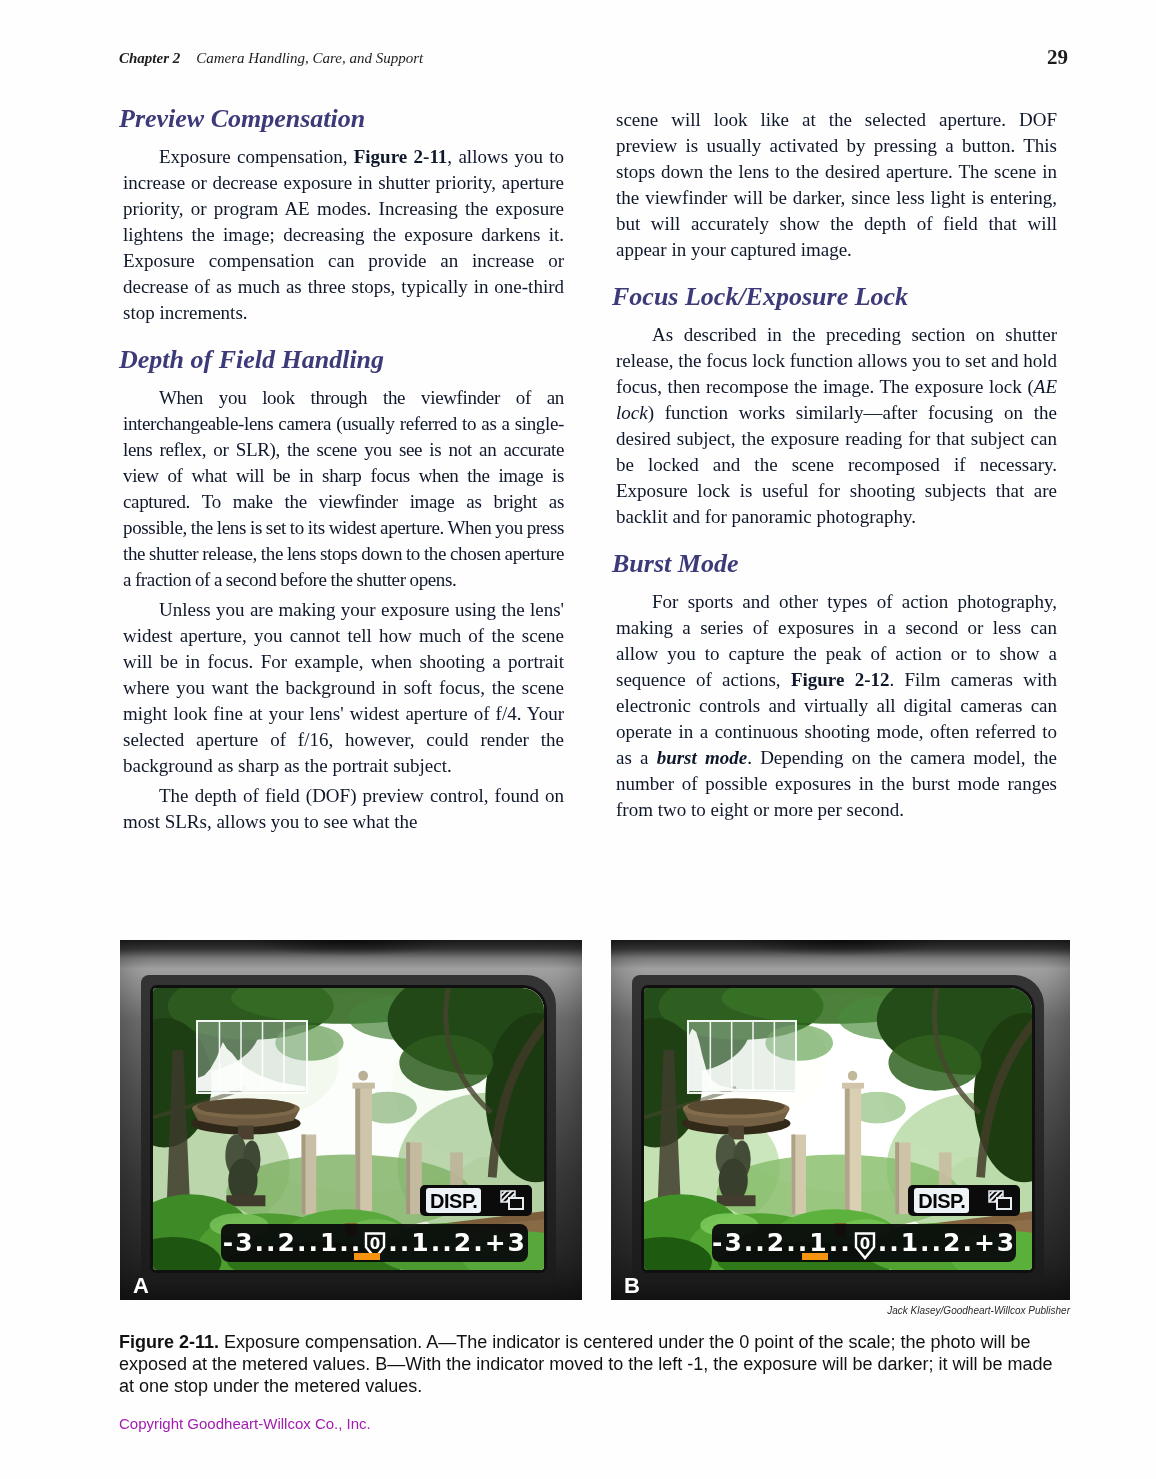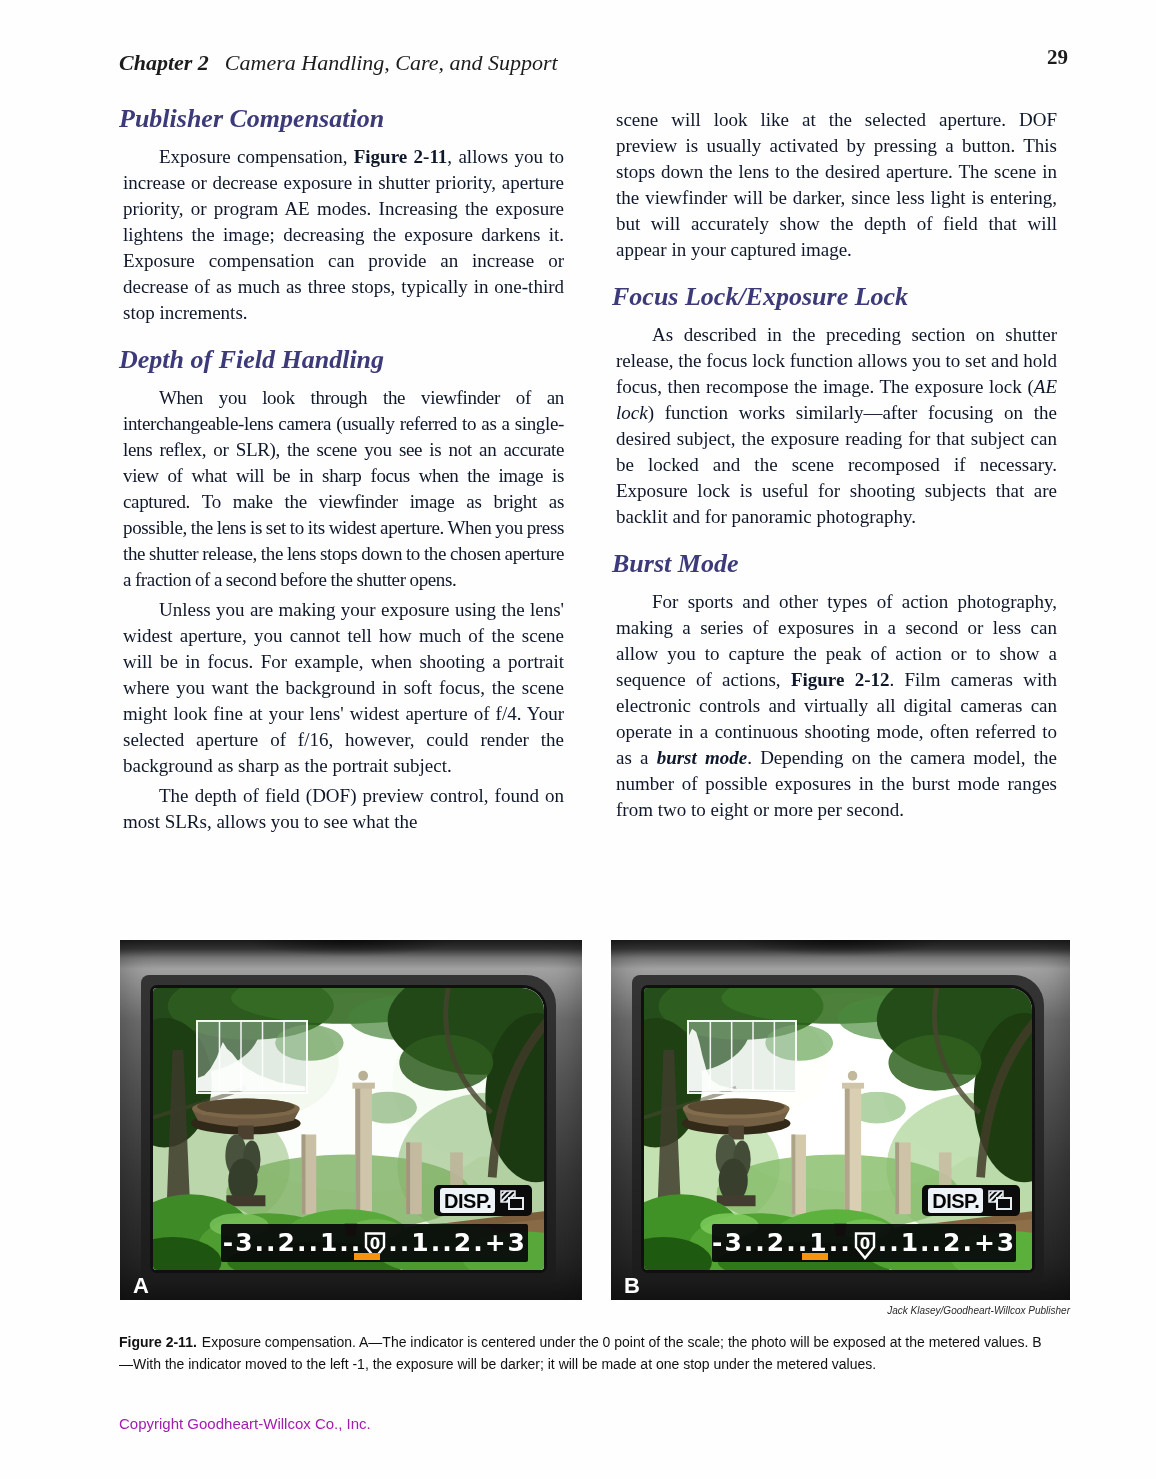--- a/index.html
+++ b/index.html
@@ -1,21 +1,21 @@
 <!DOCTYPE html>
 <html><head>
 <meta charset="utf-8">
 <style>
   html,body{margin:0;padding:0;}
   body{
     width:1156px;height:1479px;position:relative;background:#fefefe;
     font-family:"Liberation Serif", serif;color:#222;overflow:hidden;
   }
   
-  .running-head{position:absolute;left:119px;top:50px;font-size:22px;font-style:italic;color:#1c1c1c;}
+  .running-head{position:absolute;left:119px;top:50px;font-size:15px;font-style:italic;color:#1c1c1c;}
   .running-head .chapter{font-weight:bold;margin-right:16px;}
   .folio{position:absolute;right:88px;top:45px;font-size:21px;font-weight:bold;color:#1c1c1c;}
   
   .col{position:absolute;top:103px;width:449px;}
   .col-left{left:119px;}
   .col-right{left:612px;}
   h2.section{font-style:italic;font-weight:bold;color:#3d3a79;font-size:26px;line-height:32px;margin:0 0 9px 0;}
   .col .section + p{margin-top:0;}
   .col h2.mt{margin-top:18px;}
   p.body{font-size:19px;line-height:26px;text-align:justify;margin:4px;color:#0f172a;}
@@ -34,40 +34,40 @@
     background:linear-gradient(180deg,#343434,#1b1b1b);border-radius:8px 30px 8px 8px;}
   .screen{position:absolute;left:33px;top:48px;right:38px;bottom:30px;border-radius:4px 22px 4px 4px;
     overflow:hidden;background:#dfe8d7;box-shadow:0 0 0 3px #101010,inset 0 0 14px rgba(0,0,0,.3);}
   .scene-svg{position:absolute;inset:0;width:100%;height:100%;}
   .scene-b{filter:brightness(1.05) saturate(1.02);}
   
   .hist{position:absolute;left:11%;top:11.5%;width:27.5%;height:24.5%;
     border:2px solid rgba(255,255,255,.92);background:rgba(198,212,204,.38);}
   .hist svg{position:absolute;inset:0;width:100%;height:100%;}
   
-  .disp-group{position:absolute;right:3%;bottom:19%;display:flex;align-items:center;gap:5px;
+  .disp-group{position:absolute;right:3%;bottom:19%;display:flex;align-items:center;gap:19px;
     background:#0b0b0b;padding:3px 6px;border-radius:5px;}
   .disp-label{background:#eef3f8;color:#050505;font-family:"Liberation Sans",sans-serif;font-weight:bold;
     font-size:20px;line-height:1;padding:3px 4px 2px;border-radius:3px;letter-spacing:-0.5px;}
   
   .ev-bar{position:absolute;left:17.5%;right:4%;bottom:3%;height:38px;background:rgba(8,8,10,.93);
-    display:flex;align-items:center;justify-content:center;border-radius:2px;}
+    display:flex;align-items:center;justify-content:center;border-radius:8px;}
   .ev-text{color:#fff;font-family:"DejaVu Sans",sans-serif;font-weight:bold;font-size:25px;
     letter-spacing:2px;line-height:1;white-space:pre;}
   .ev-shield{display:inline-block;vertical-align:middle;margin:0 1px -6px 1px;}
   .ev-marker{position:absolute;bottom:2px;width:26px;height:7px;background:#f6940f;transform:translateX(-50%);}
   .marker-zero{left:47.5%;}
   .marker-neg1{left:34%;}
   .photo-label{position:absolute;left:13px;bottom:1px;color:#fff;font-family:"Liberation Sans",sans-serif;
     font-weight:bold;font-size:22px;}
   
   .credit{position:absolute;right:86px;top:1305px;font-family:"Liberation Sans",sans-serif;
     font-style:italic;font-size:10px;color:#2b2b2b;}
   .caption{position:absolute;left:119px;top:1331px;width:935px;font-family:"Liberation Sans",sans-serif;
-    font-size:14px;line-height:22px;color:#111;}
+    font-size:18px;line-height:22px;color:#111;}
   .caption .cap-label{font-weight:bold;}
   .caption .cap-text{margin-left:5px;}
   .footer{position:absolute;left:119px;top:1415px;font-family:"Liberation Sans",sans-serif;
     font-size:15px;color:#a21caf;}
   .bold{font-weight:bold;}
   .ital{font-style:italic;}
   .bold-ital{font-weight:bold;font-style:italic;}
 </style>
 </head>
 <body>
@@ -130,21 +130,21 @@
     </g>
   </defs>
 </svg>
 
 <div class="running-head">
   <span class="chapter">Chapter 2</span><span>Camera Handling, Care, and Support</span>
 </div>
 <div class="folio">29</div>
 
 <div class="col col-left">
-  <h2 class="section">Publisher Compensation</h2>
+  <h2 class="section">Preview Compensation</h2>
   <p class="body indent"><span>Exposure compensation, </span><span class="bold">Figure 2-11</span><span>, allows you to increase or decrease exposure in shutter priority, aperture priority, or program AE modes. Increasing the exposure lightens the image; decreasing the exposure darkens it. Exposure compensation can provide an increase or decrease of as much as three stops, typically in one-third stop increments.</span></p>
   <h2 class="section mt">Depth of Field Handling</h2>
   <p class="body indent condensed">When you look through the viewfinder of an interchangeable-lens camera (usually referred to as a single-lens reflex, or SLR), the scene you see is not an accurate view of what will be in sharp focus when the image is captured. To make the viewfinder image as bright as possible, the lens is set to its widest aperture. When you press the shutter release, the lens stops down to the chosen aperture a fraction of a second before the shutter opens.</p>
   <p class="body indent">Unless you are making your exposure using the lens' widest aperture, you cannot tell how much of the scene will be in focus. For example, when shooting a portrait where you want the background in soft focus, the scene might look fine at your lens' widest aperture of f/4. Your selected aperture of f/16, however, could render the background as sharp as the portrait subject.</p>
   <p class="body indent">The depth of field (DOF) preview control, found on most SLRs, allows you to see what the</p>
 </div>
 
 <div class="col col-right">
   <p class="body">scene will look like at the selected aperture. DOF preview is usually activated by pressing a button. This stops down the lens to the desired aperture. The scene in the viewfinder will be darker, since less light is entering, but will accurately show the depth of field that will appear in your captured image.</p>
   <h2 class="section mt">Focus Lock/Exposure Lock</h2>

